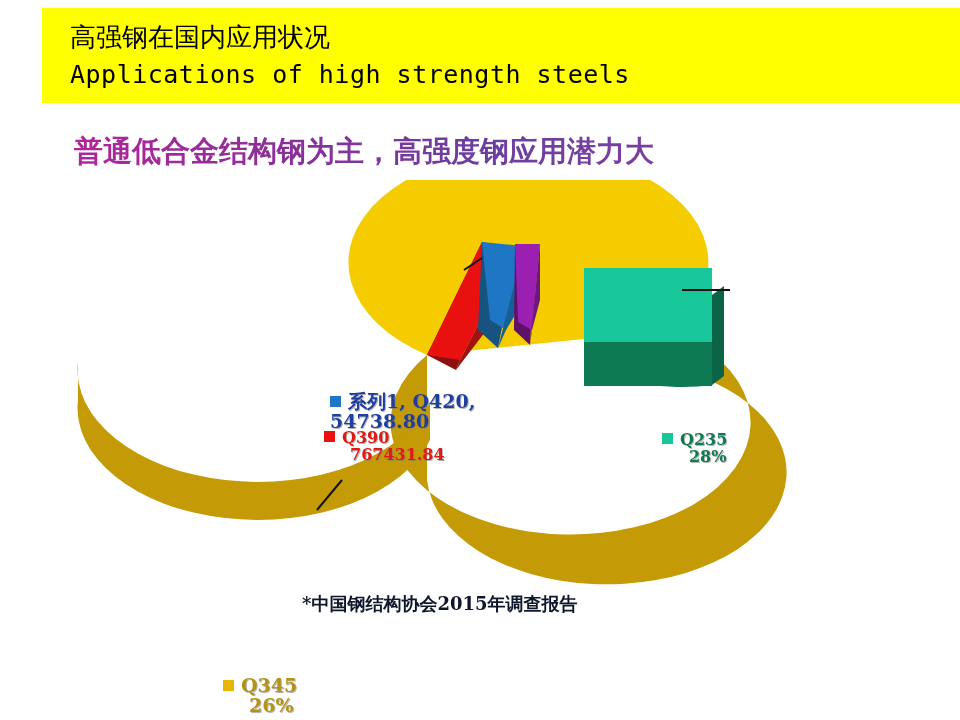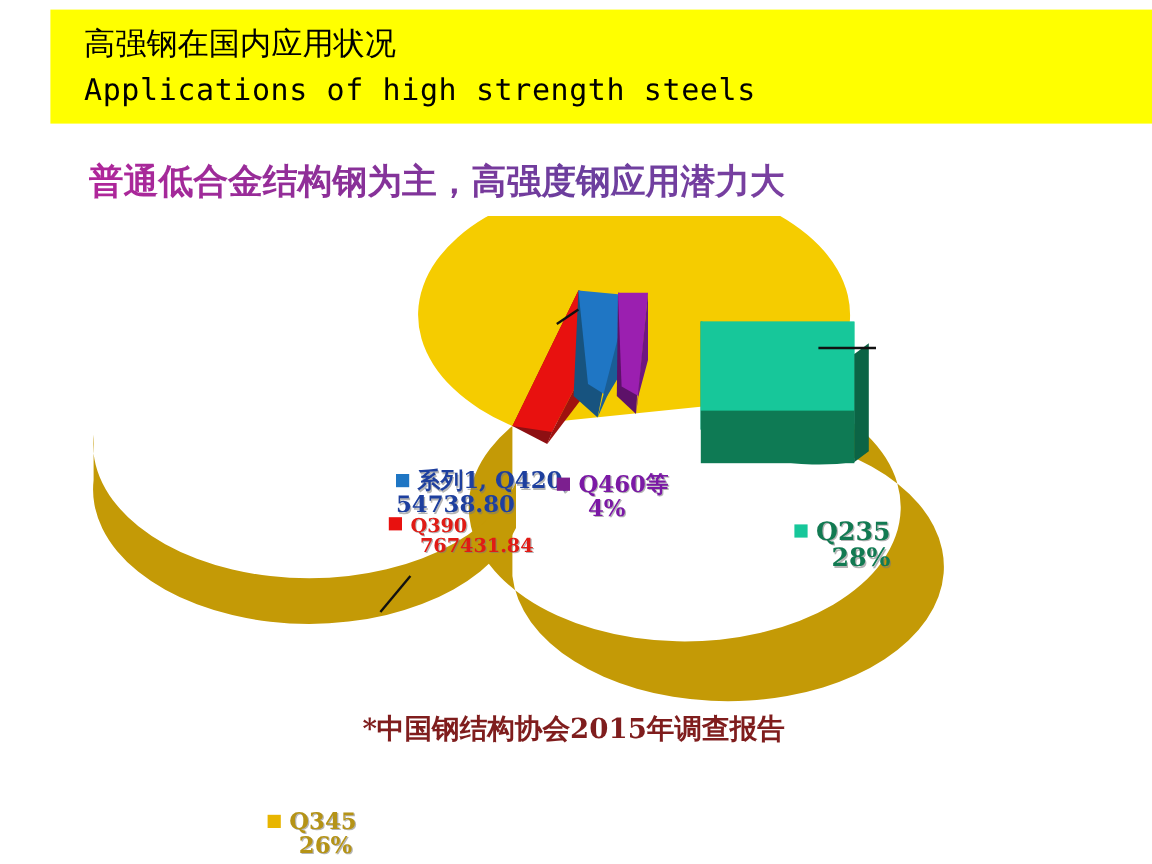--- a/index.html
+++ b/index.html
@@ -62,41 +62,41 @@
     text-shadow:1px 1px 0 rgba(120,120,120,0.55);
   }
   .dlabel .sw{
     display:inline-block;width:11px;height:11px;
     margin-right:7px;vertical-align:middle;
     position:relative;top:-2px;
   }
   .lab-text{display:inline;}
 
   
-  #lbl-q235{left:650px;top:252px;font-size:21px;color:#127a52;text-align:right;}
+  #lbl-q235{left:650px;top:252px;font-size:16px;color:#127a52;text-align:center;}
   #lbl-q235 .l2{display:block;margin-left:26px;}
 
   #lbl-q345{left:211px;top:496px;font-size:19px;color:#b59316;}
   #lbl-q345 .l2{display:block;margin-left:26px;}
 
   #lbl-q390{left:312px;top:250px;font-size:16px;color:#e01b15;}
   #lbl-q390 .l2{display:block;margin-left:26px;}
 
   #lbl-series1{left:318px;top:212px;font-size:19px;color:#1e3f9e;}
   #lbl-series1 .l2{display:block;}
   #lbl-series1 .l3{display:block;}
 
   #lbl-q460{left:452px;top:215px;font-size:19px;color:#7b19a5;}
   #lbl-q460 .l2{display:block;margin-left:26px;}
 
   
   .footnote{
     position:absolute;left:290px;top:592px;
     font-family:"DejaVu Serif","Liberation Serif",serif;
-    font-size:23px;font-weight:bold;color:#7f1d1d;
+    font-size:18px;font-weight:bold;color:#0f172a;
     white-space:nowrap;
   }
 </style>
 </head>
 <body>
 
 <div id="slide">
 
   <div class="banner">
     <div class="banner-line1">高强钢在国内应用状况</div>
@@ -182,22 +182,18 @@
     <div class="dlabel" id="lbl-q390">
       <span class="sw" style="background:#e8110f"></span><span class="lab-text">Q390</span>
       <span class="l2">767431.84</span>
     </div>
 
     <div class="dlabel" id="lbl-series1">
       <span class="sw" style="background:#1f76c4"></span><span class="lab-text">系列1, Q420,</span>
       <span class="l2">54738.80</span>
     </div>
 
-    <div class="dlabel" id="lbl-q460">
-      <span class="sw" style="background:#7c1f8f"></span><span class="lab-text">Q460等</span>
-      <span class="l2">4%</span>
-    </div>
 
   </div>
 
   <div class="footnote">*中国钢结构协会2015年调查报告</div>
 
 </div>
 
 </body></html>

